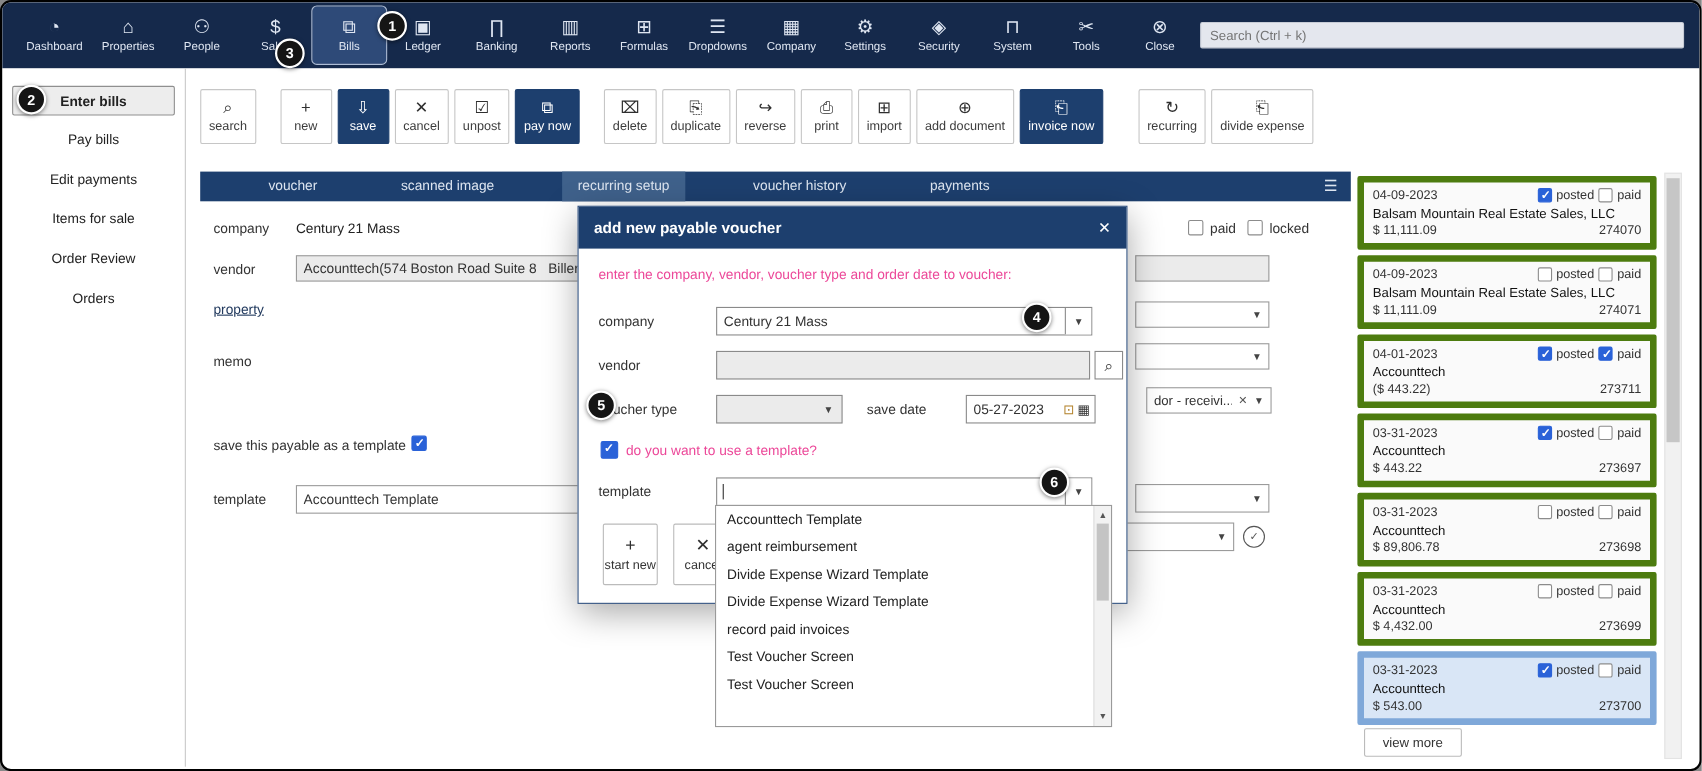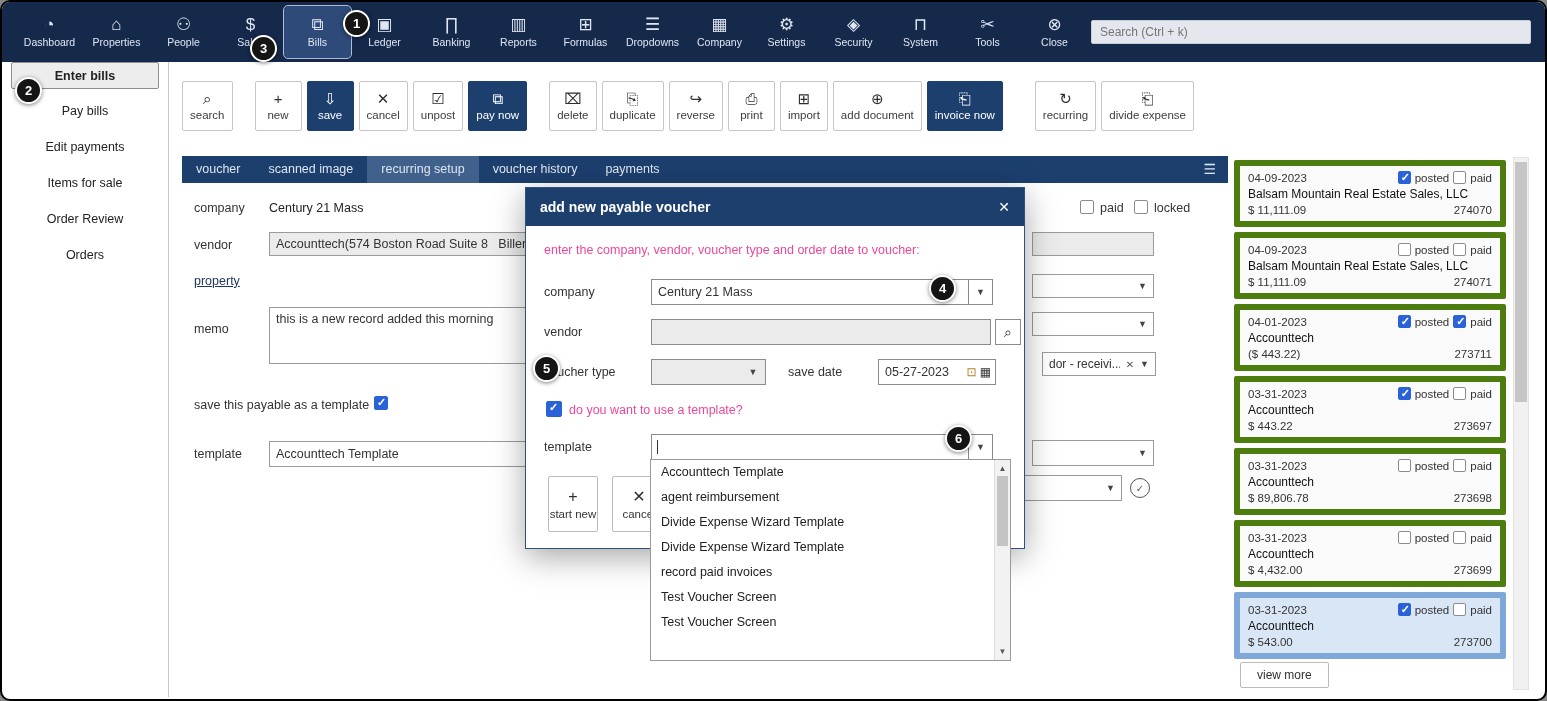--- a/index.html
+++ b/index.html
@@ -8,38 +8,38 @@
 
   
   .navbar{position:absolute;left:0;top:0;width:100%;height:60px;background:#15294b;display:flex;align-items:center;padding:0 14px;}
   .nav-item{width:67px;height:52px;display:flex;flex-direction:column;align-items:center;justify-content:center;gap:3px;color:#dfe6f2;cursor:pointer;border-radius:4px;flex:none;}
   .nav-item.active{background:#2e4a78;outline:1px solid #aebdd6;}
   .nav-icon{font-size:17px;line-height:1;}
   .nav-label{font-size:10.5px;white-space:nowrap;}
   .search-input{margin-left:auto;width:440px;height:24px;background:#e4e7ee;border:1px solid #c7ccd6;border-radius:2px;font-size:12px;color:#444;padding:0 8px;font-family:"Liberation Sans",sans-serif;}
 
   
-  .sidebar{position:absolute;left:0;top:60px;width:166px;bottom:0;display:flex;flex-direction:column;align-items:center;gap:9px;}
+  .sidebar{position:absolute;left:0;top:60px;width:166px;bottom:0;display:flex;flex-direction:column;align-items:center;padding-top:16px;gap:9px;}
   .side-item{font-size:12.5px;color:#222;height:27px;line-height:27px;width:100%;text-align:center;cursor:pointer;}
   .side-item.active{width:148px;border:1px solid #8f8f8f;background:#ededed;font-weight:bold;border-radius:2px;}
   .v-divider{position:absolute;left:166px;top:60px;bottom:2px;width:1px;background:#c9c9c9;}
 
   
   .toolbar{position:absolute;left:180px;top:77px;height:54px;display:flex;align-items:center;gap:5px;}
   .tb-gap{width:12px;flex:none;}
   .tb-gap-lg{width:22px;flex:none;}
   .tb-btn{min-width:47px;height:50px;padding:2px 7px;background:#fff;border:1px solid #c6c6c6;border-radius:2px;display:flex;flex-direction:column;align-items:center;justify-content:center;gap:3px;color:#3c3c3c;cursor:pointer;flex:none;}
   .tb-icon{font-size:15px;line-height:1;color:#2f2f2f;}
   .tb-label{font-size:11.5px;white-space:nowrap;}
   .tb-btn.dark{background:#1d3f6e;border-color:#1d3f6e;color:#fff;}
   .tb-btn.dark .tb-icon{color:#fff;}
 
   
   .tabbar{position:absolute;left:180px;top:154px;width:1046px;height:27px;background:#1d3f6e;display:flex;color:#dde5f0;}
-  .tab{padding:0 14px;font-size:12.5px;line-height:27px;cursor:pointer;white-space:nowrap;}
+  .tab{padding:0 14px;font-size:12.5px;line-height:27px;cursor:pointer;white-space:nowrap;margin-left:48px;}
   .tab.active{background:#3f618b;}
   .tab-collapse{margin-left:auto;padding:0 12px;line-height:27px;font-size:14px;cursor:pointer;}
 
   
   .flabel{position:absolute;font-size:12.5px;color:#333;}
   .ftext{position:absolute;font-size:12.5px;color:#222;}
   .flink{position:absolute;font-size:12.5px;color:#223a5e;text-decoration:underline;cursor:pointer;}
   .field{position:absolute;border:1px solid #9b9b9b;background:#ebebeb;font-size:12.5px;color:#333;padding:0 6px;display:flex;align-items:center;font-family:"Liberation Sans",sans-serif;}
   .field.white{background:#fff;}
   .memo{position:absolute;border:1px solid #9b9b9b;background:#fff;font-size:12.5px;color:#333;padding:4px 6px;}
@@ -267,21 +267,20 @@
   <span class="flabel" style="left:192px;top:236px;">vendor</span>
   <input class="field" style="left: 267px; top: 230px; width: 280px; height: 24px;" readonly="" value="Accounttech(574 Boston Road Suite 8   Billerica">
   <div class="field" style="left:1030px;top:230px;width:122px;height:24px;"></div>
 
   <span class="flink" style="left:192px;top:272px;">property</span>
   <div class="fcombo" style="left:1030px;top:272px;width:122px;">
       <span class="dd-arrow">▼</span>
     </div>
 
   <span class="flabel" style="left:192px;top:320px;">memo</span>
-  <div class="memo" style="left:267px;top:305px;width:392px;height:57px;">this is a new record added this morning</div>
   <div class="fcombo" style="left:1030px;top:310px;width:122px;">
       <span class="dd-arrow">▼</span>
     </div>
 
   <div class="fcombo" style="left:1040px;top:350px;width:114px;">
     <span style="flex:1;font-size:12px;overflow:hidden;white-space:nowrap;">dor - receivi...</span>
     <span class="clear-x">✕</span>
     <span class="dd-arrow">▼</span>
   </div>
 

